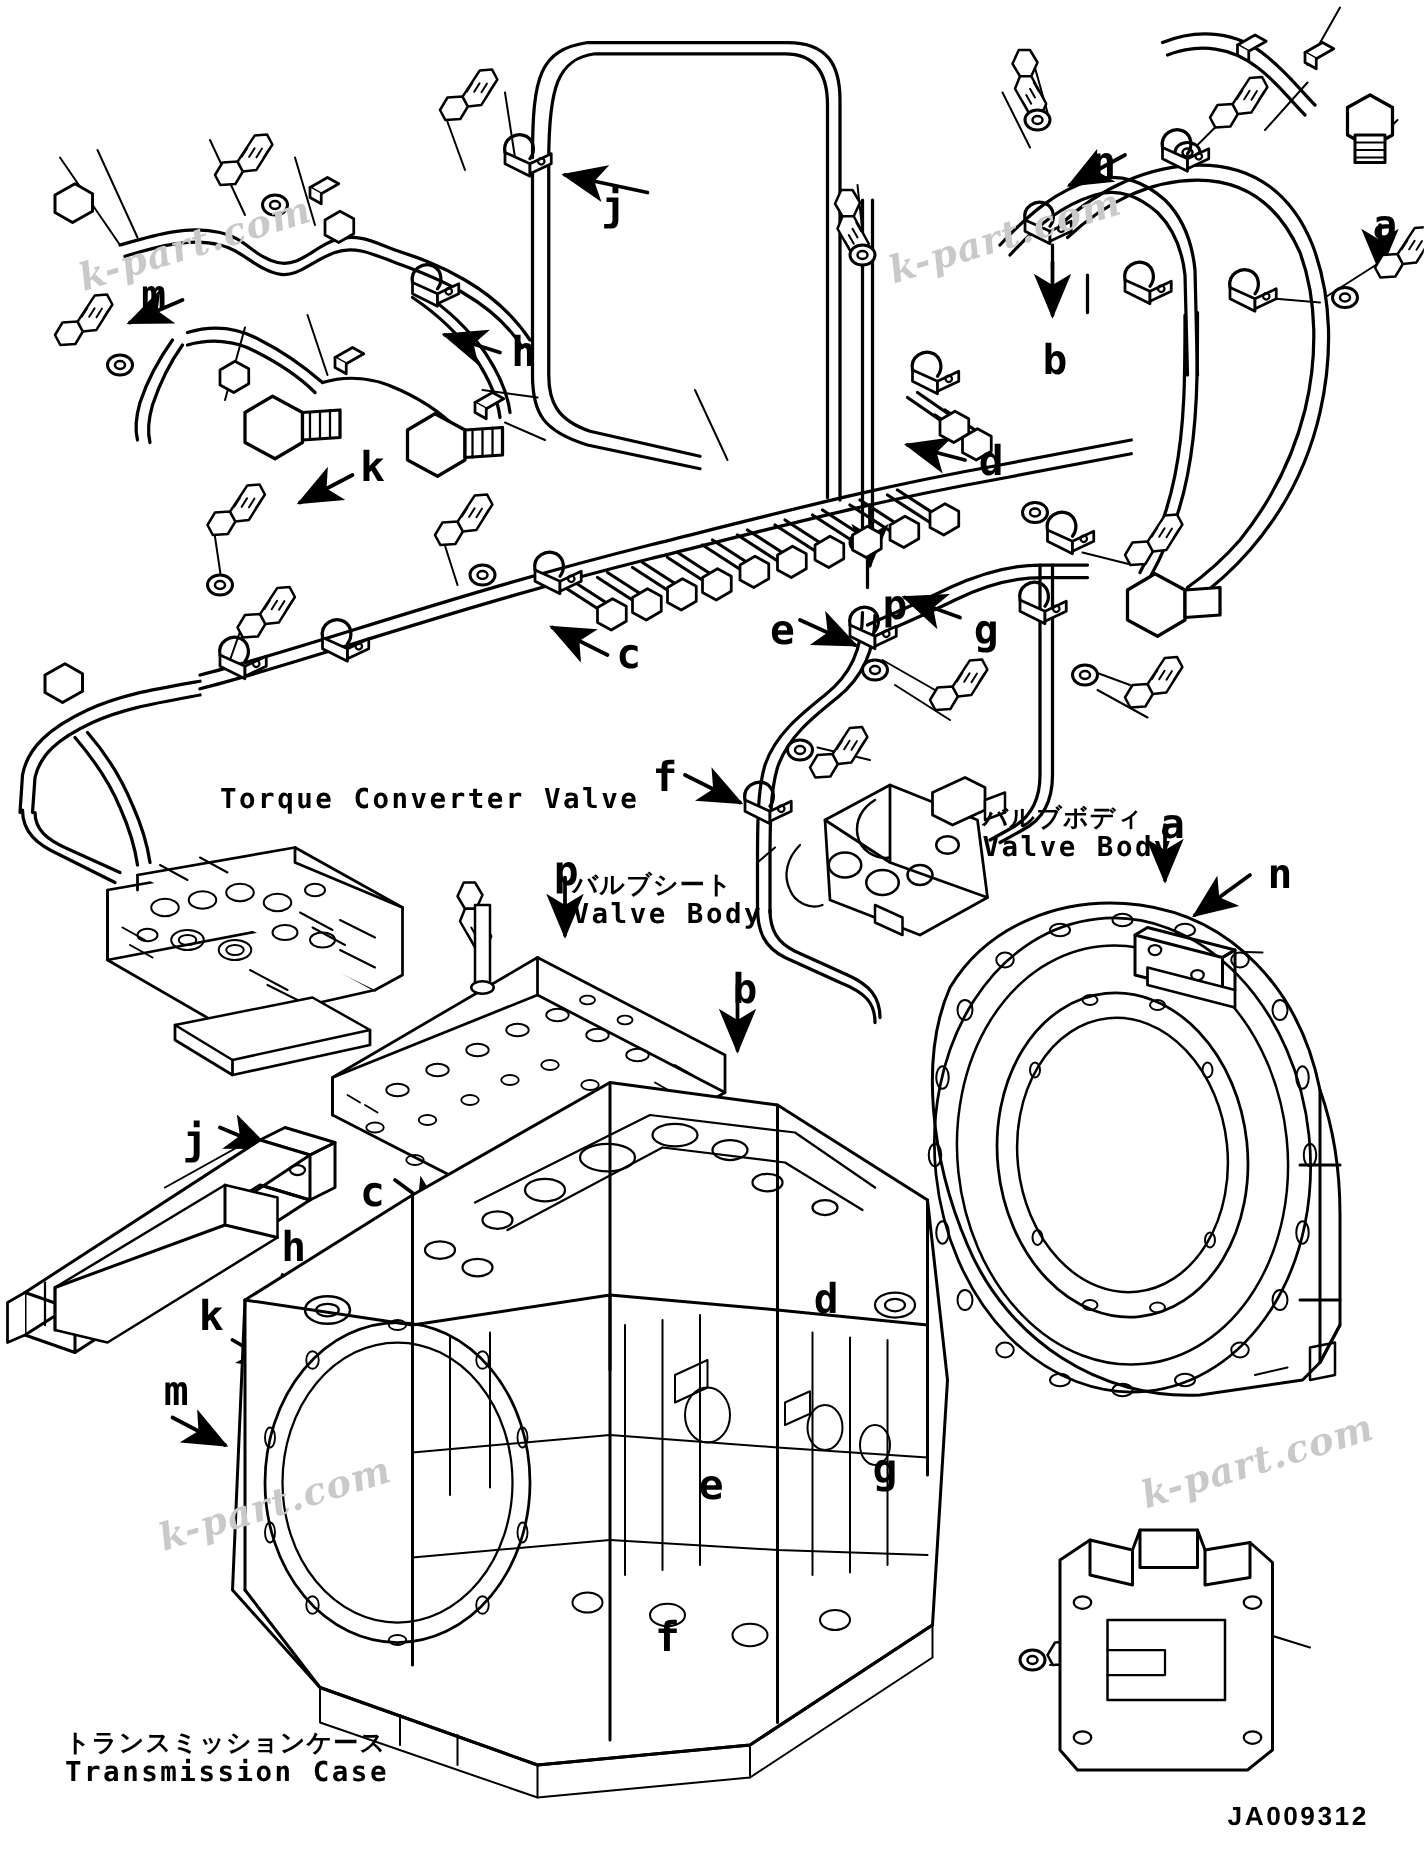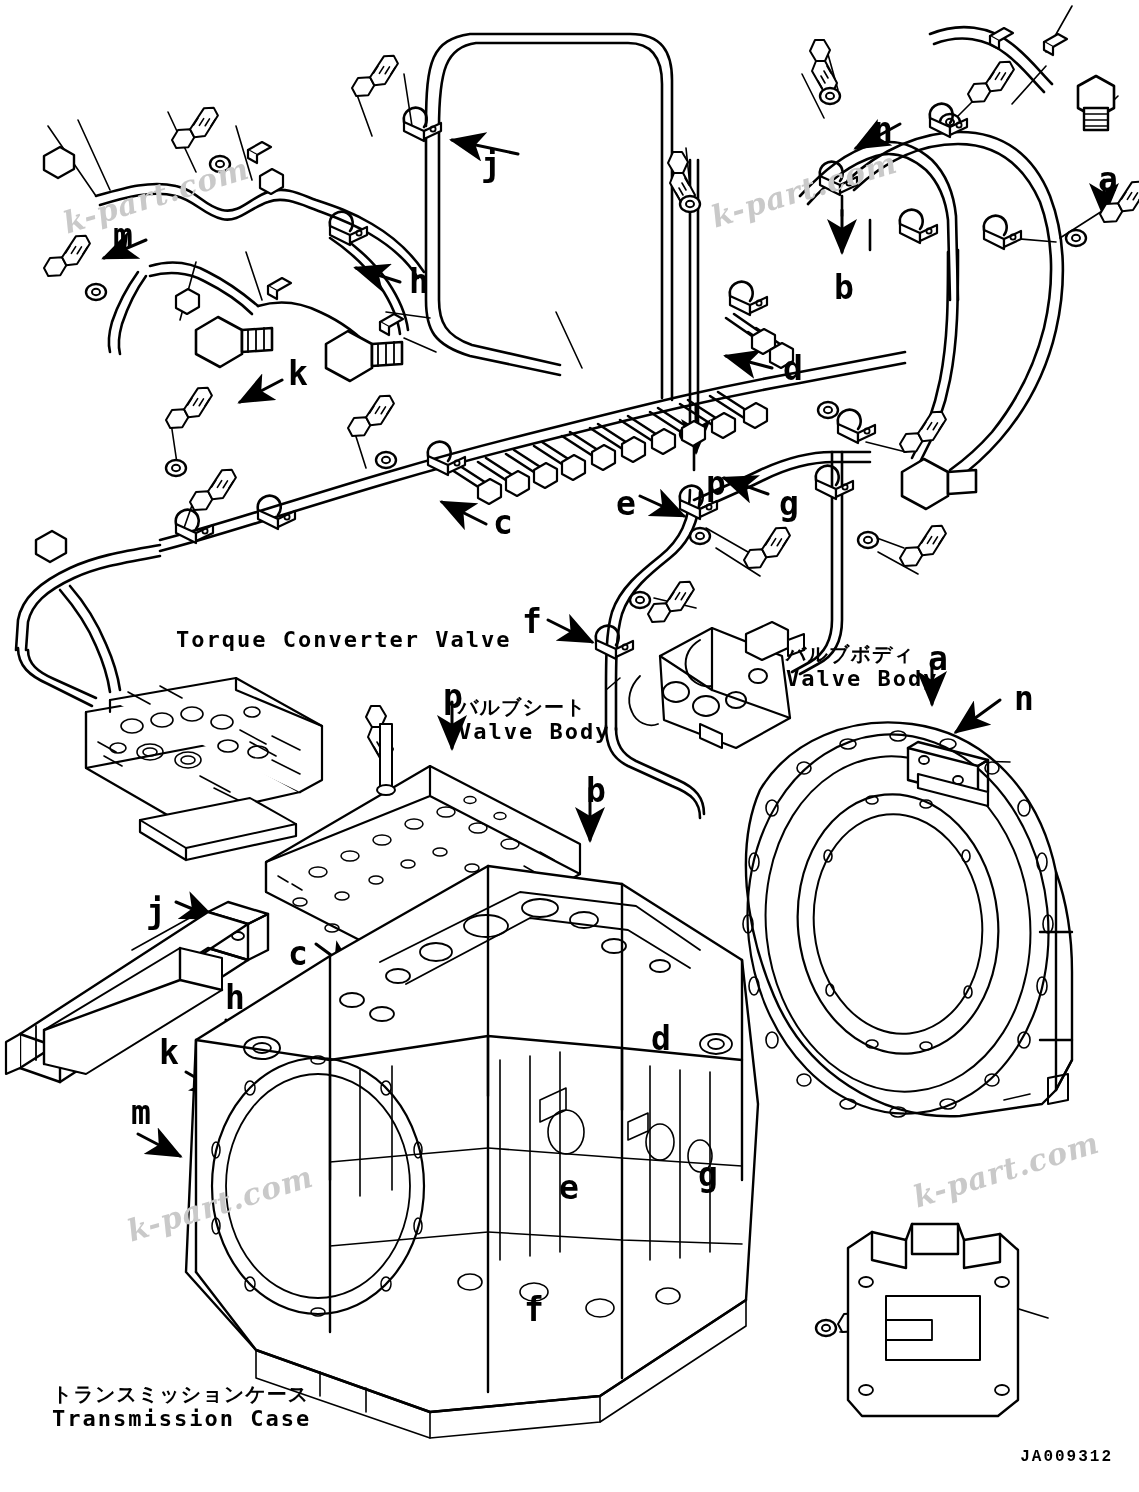--- a/index.html
+++ b/index.html
@@ -13,22 +13,22 @@
 
   .cap{position:absolute;white-space:nowrap;}
   .cap .jp{font-family:"DejaVu Sans","Liberation Sans",sans-serif;font-size:20px;
            letter-spacing:1px;line-height:1.15;font-weight:600;}
   .cap .en{font-family:"DejaVu Sans Mono","Liberation Mono",monospace;font-size:22px;
            letter-spacing:2px;line-height:1.15;font-weight:600;}
 
   .wm{position:absolute;color:#c9c9c9;font-family:"DejaVu Serif","Liberation Serif",serif;
       font-style:italic;font-size:30px;font-weight:600;letter-spacing:1px;user-select:none;}
 
-  #dwg{position:absolute;right:26px;bottom:26px;font-family:Liberation Mono, monospace;
-       font-size:16px;letter-spacing:2px;font-weight:600;}
+  #dwg{position:absolute;right:44px;bottom:26px;font-family:Liberation Sans, sans-serif;
+       font-size:21px;letter-spacing:2px;font-weight:600;}
 </style>
 </head>
 <body>
 
 <div id="stage">
 
   <svg class="layer" viewBox="0 0 1139 1492">
     <defs>
       <marker id="ah" viewBox="0 0 12 10" refX="11" refY="5" markerWidth="12" markerHeight="10" orient="auto-start-reverse">
         <path d="M0,0 L12,5 L0,10 L3,5 Z" fill="#000"></path>

